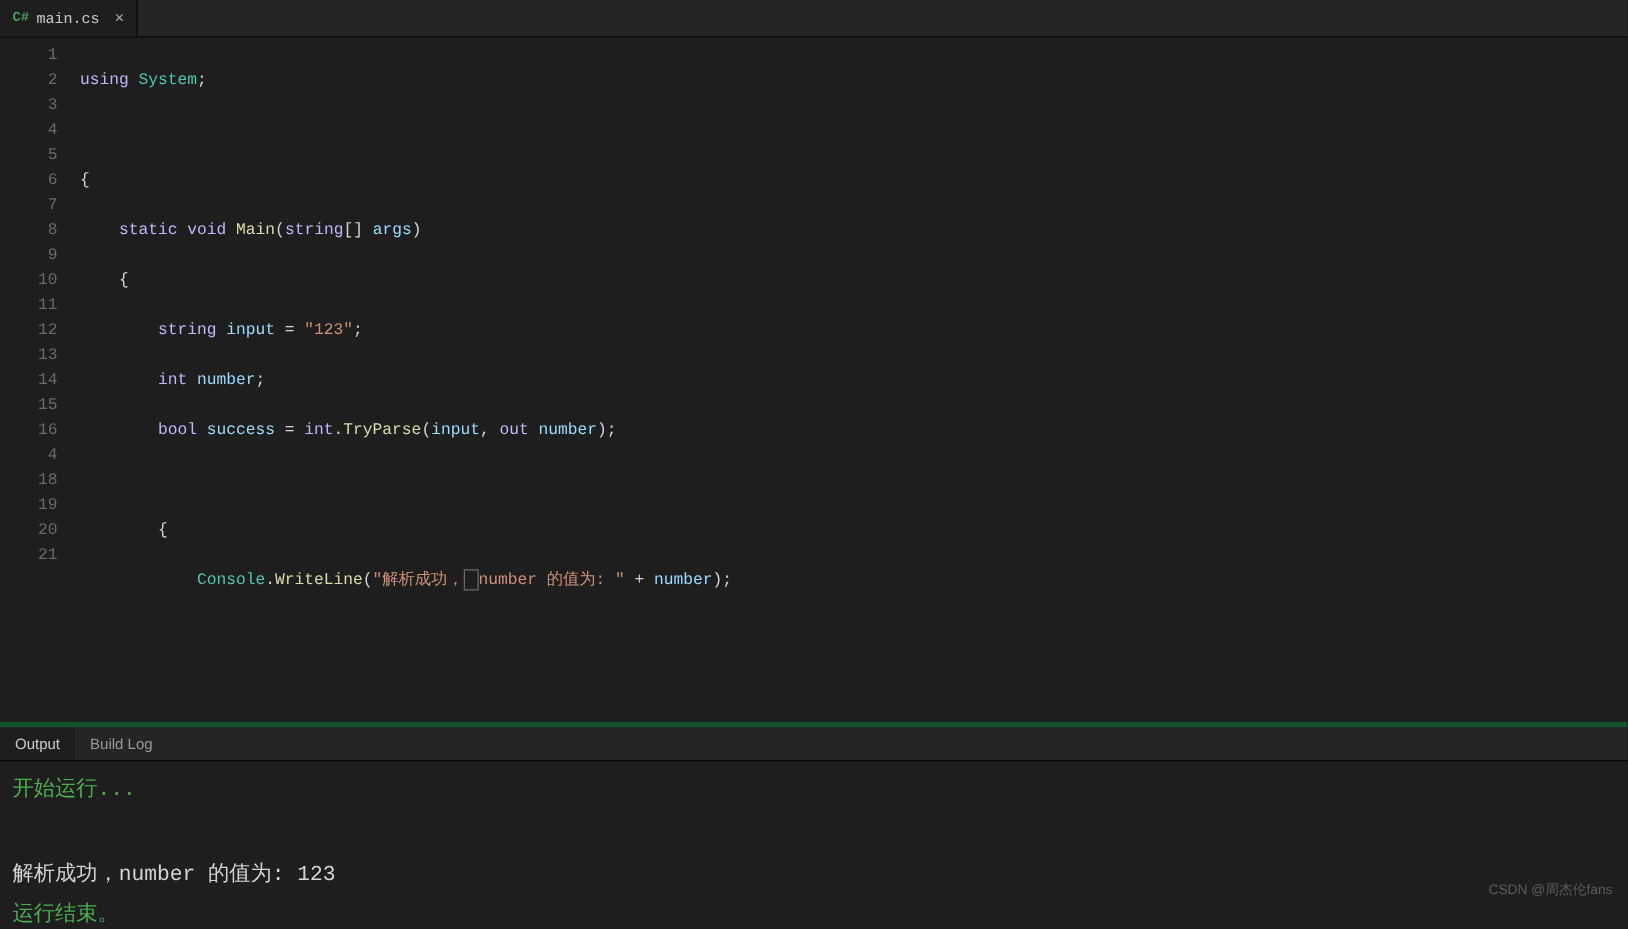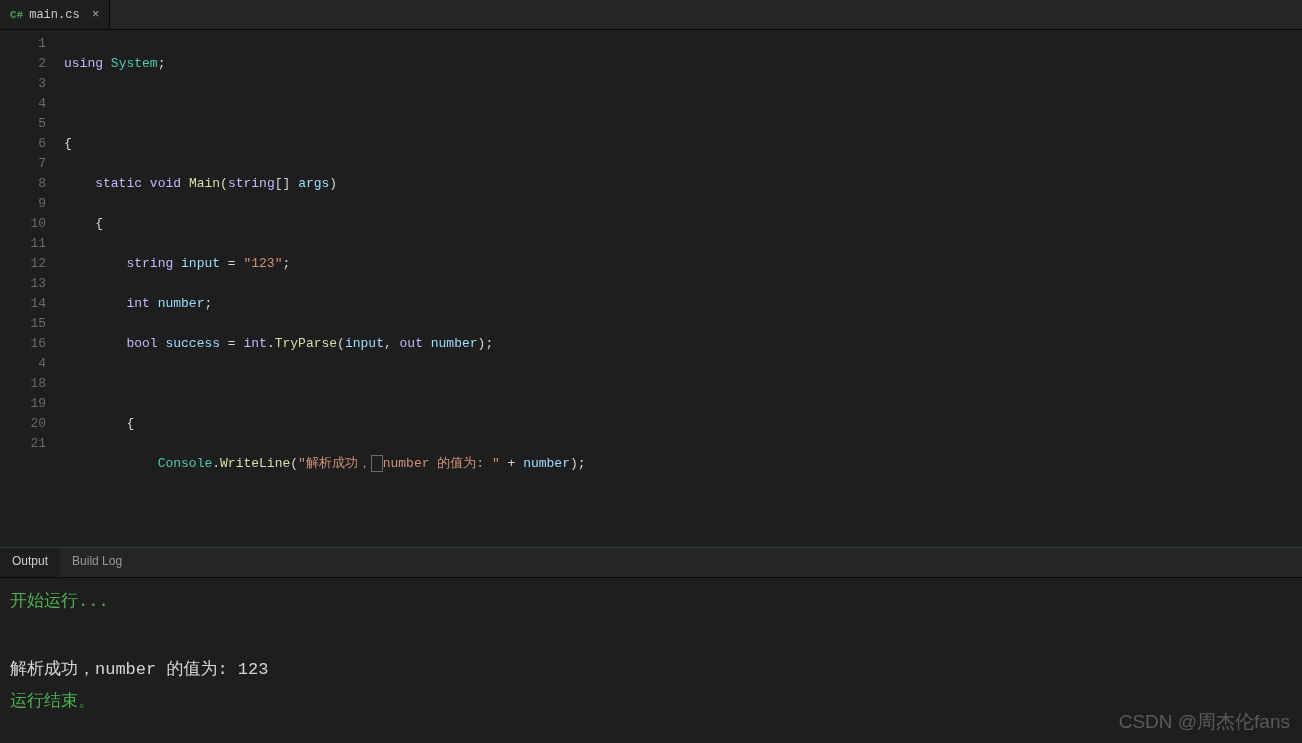--- a/index.html
+++ b/index.html
@@ -54,23 +54,23 @@
     white-space: pre;
   }
   .tok-key { color: #c4b5fd; }
   .tok-type { color: #4ec9b0; }
   .tok-str { color: #ce9178; }
   .tok-method { color: #dcdcaa; }
   .tok-var { color: #9cdcfe; }
   .tok-punc { color: #d4d4d4; }
   .box { border: 1px solid #6a6a6a; padding: 0 1px; }
   .panel {
-    border-top: 1px solid #14532d;
+    border-top: 5px solid #14532d;
     background: #1e1e1e;
-    height: 196px;
+    height: 166px;
     display: flex;
     flex-direction: column;
   }
   .panel-tabs {
     display: flex;
     background: #252526;
     height: 30px;
     border-bottom: 1px solid #0a0a0a;
   }
   .panel-tab {
@@ -88,23 +88,23 @@
     padding: 10px 10px;
     font-size: 17px;
     line-height: 28px;
     flex: 1;
   }
   .out-green { color: #4caf50; }
   .out-white { color: #d4d4d4; margin-top: 36px; }
   .watermark {
     position: absolute;
     right: 12px;
-    bottom: 8px;
+    bottom: 24px;
     color: rgba(200,200,200,0.35);
-    font-size: 19px;
+    font-size: 11px;
     font-family: Arial, sans-serif;
   }
 </style>
 </head>
 <body>
 
 <div class="tab-bar">
   <div class="tab">
     <span class="cs-icon">C#</span>
     <span>main.cs</span>

